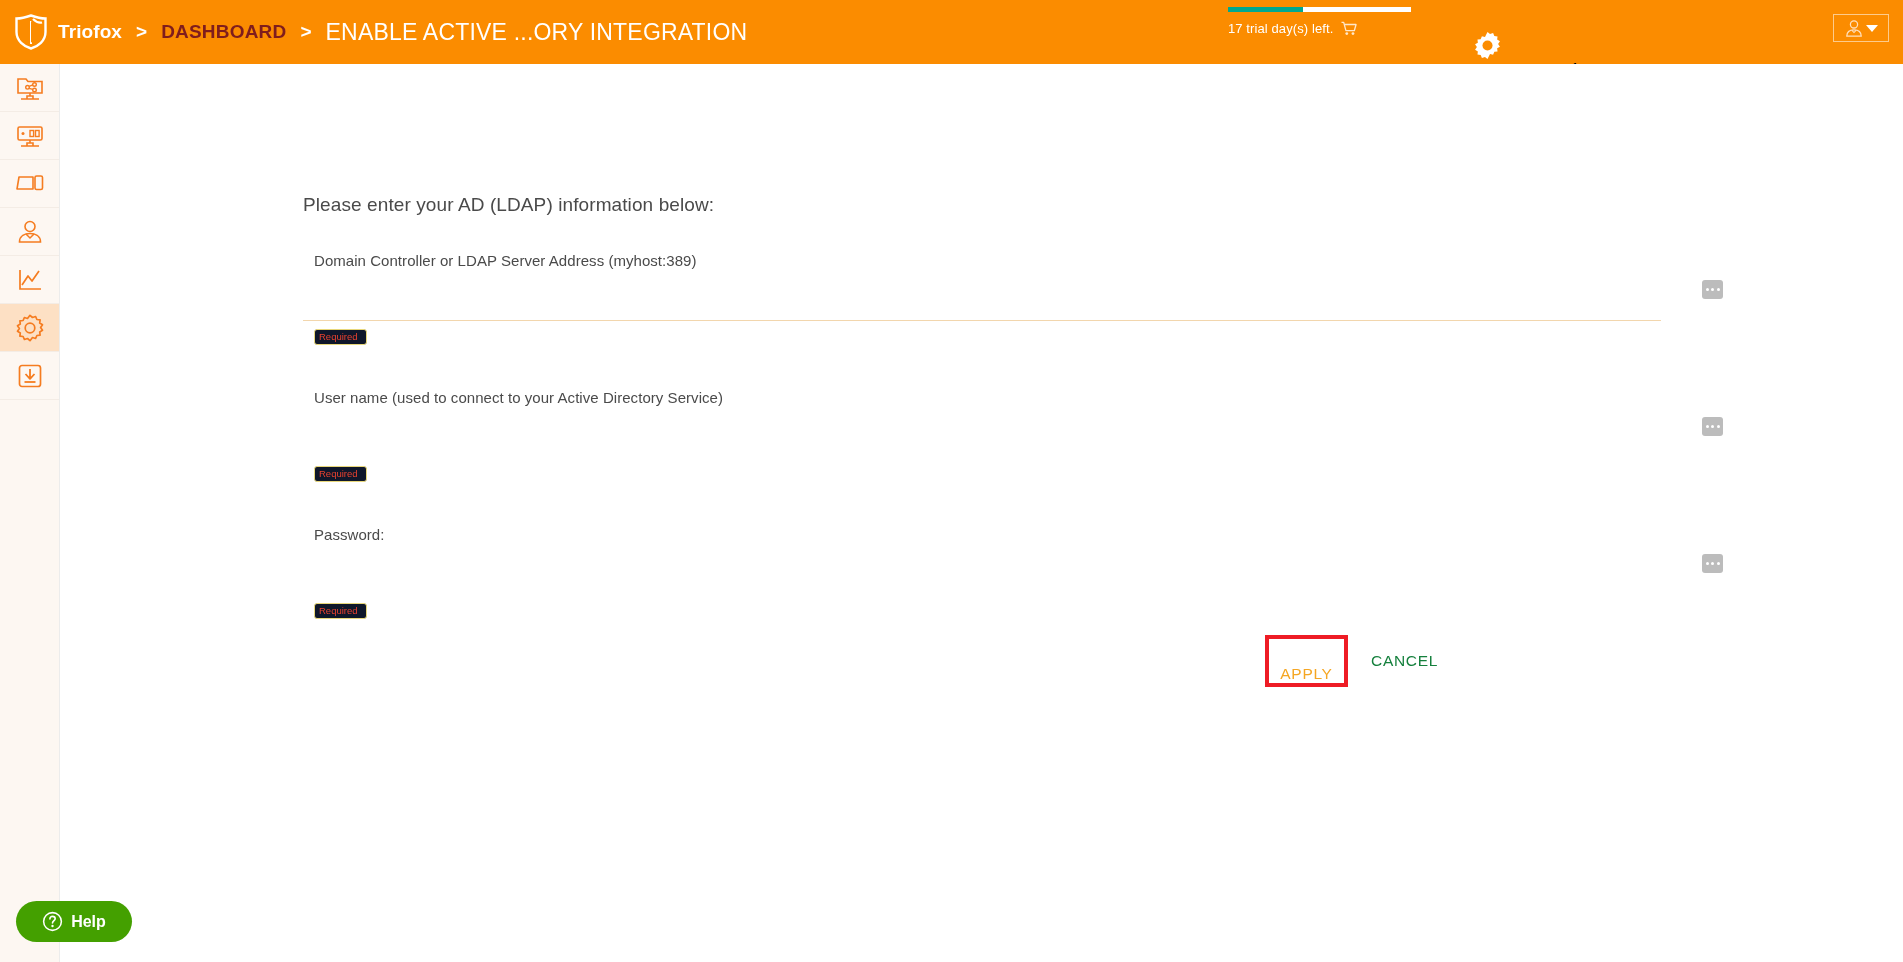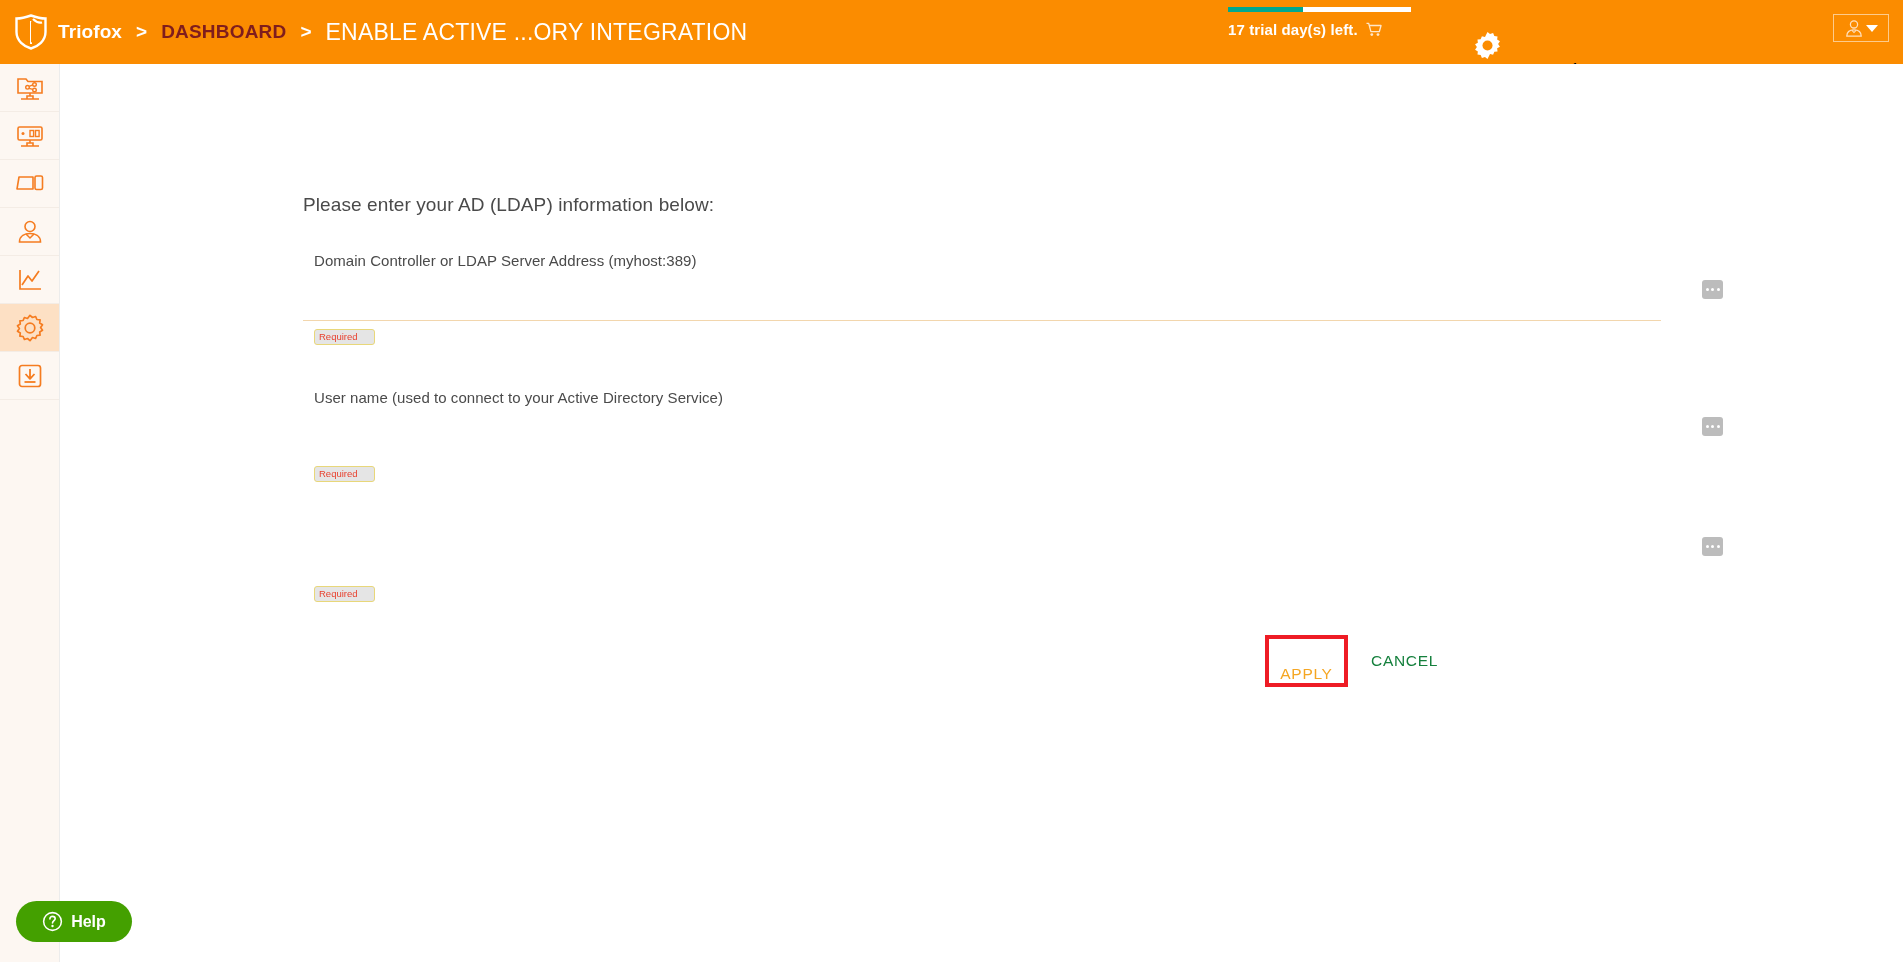--- a/index.html
+++ b/index.html
@@ -47,21 +47,21 @@
   .trial-bar {
     width: 183px; height: 5px; background: #ffffff;
     margin-bottom: 9px; position: relative; overflow: hidden;
   }
   .trial-bar-fill {
     position: absolute; left: 0; top: 0; height: 5px;
     width: 41%; background: #00a88e;
   }
   .trial-row { display: flex; align-items: center; gap: 8px; }
   .trial-text {
-    color: #ffffff; font-size: 15px; font-weight: 700;
+    color: #ffffff; font-size: 13px; font-weight: 400;
     white-space: nowrap; letter-spacing: .1px;
   }
   .cart-icon { width: 16px; height: 15px; display: block; }
 
   
   .sysinfo {
     position: absolute; left: 1474px; top: 13px;
     display: flex; align-items: center; gap: 9px; cursor: pointer;
   }
   .sysinfo-gear { width: 27px; height: 27px; display: block; }
@@ -140,25 +140,25 @@
     display: flex; align-items: center; justify-content: center;
     gap: 2.5px; cursor: pointer;
   }
   .ellipsis-btn i {
     width: 3px; height: 3px; background: #ffffff; border-radius: 50%;
     display: block;
   }
   .required-badge {
     display: inline-block;
     margin: 8px 0 0 11px;
-    padding: 1px 16px 2px 4px;
+    padding: 1px 8px 2px 4px;
     border: 1px solid #e8d77a;
     border-radius: 3px;
     color: #e8422f; font-size: 9.5px; line-height: 11px;
-    background: #e5e5e5; white-space: nowrap;
+    background: #0f172a; white-space: nowrap;
   }
   .field-gap { height: 44px; }
 
   
   .actions {
     position: absolute; left: 1205px; top: 571px;
     display: flex; align-items: center;
   }
   .apply-highlight {
     border: 4px solid #ee1c25;
@@ -356,20 +356,21 @@
             <i></i>
             <i></i>
           </div>
       </div>
       <span class="required-badge">Required</span>
     </div>
 
     <div class="field-gap"></div>
 
     <div class="field">
+      <label class="field-label">Password:</label>
       <div class="field-input-row">
         <input class="field-input" type="password" placeholder="" style="">
         <div class="ellipsis-btn">
             <i></i>
             <i></i>
             <i></i>
           </div>
       </div>
       <span class="required-badge">Required</span>
     </div>

